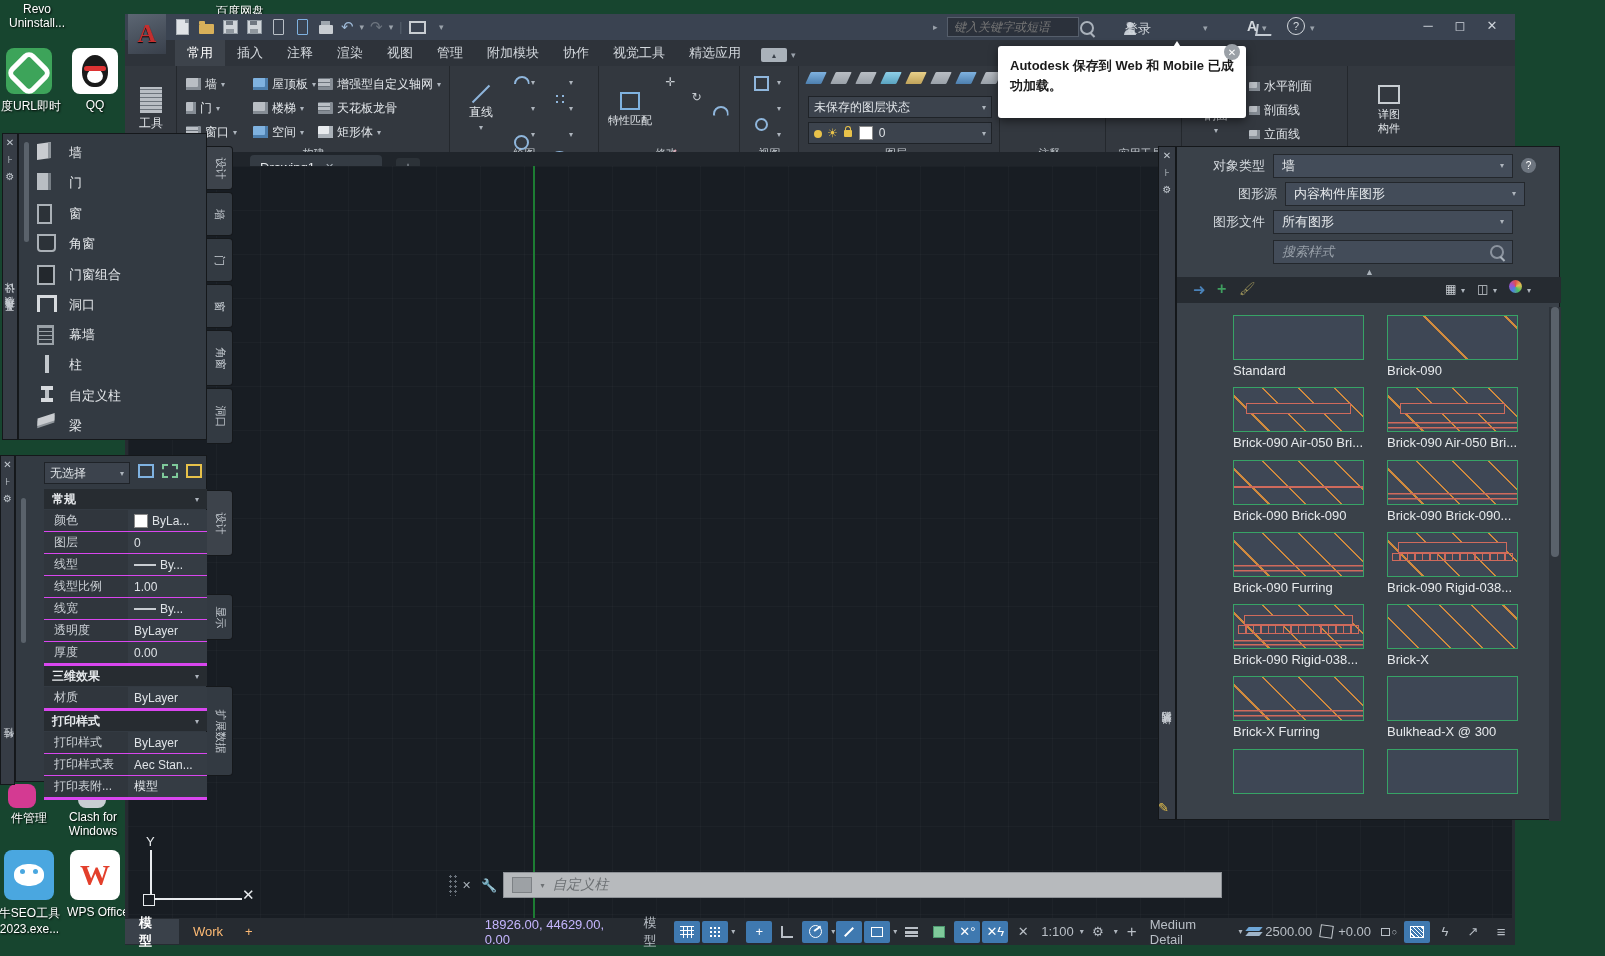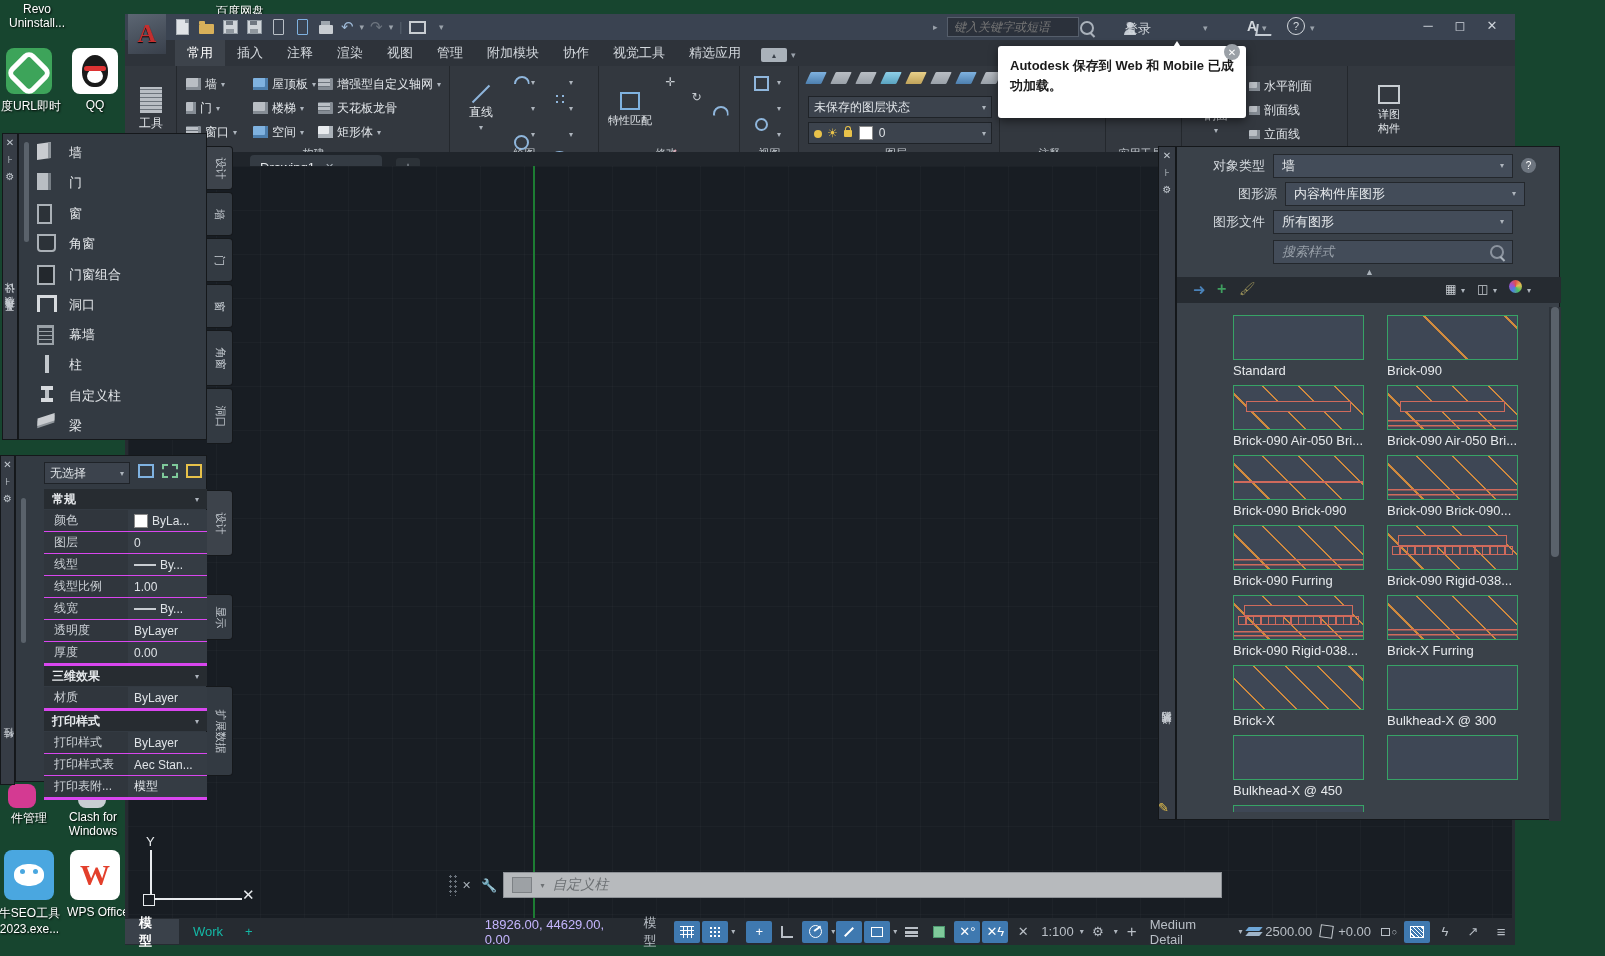--- a/index.html
+++ b/index.html
@@ -89,21 +89,21 @@
   .cmdgrip{width:10px;height:22px;background:radial-gradient(#6b737c 1px,transparent 1.2px) 0 0/5px 5px;margin-right:4px}
   .cmdfield{flex:1;height:24px;background:#b7babd;border:1px solid #8d9196;display:flex;align-items:center;gap:8px;padding:0 8px;color:#5a5e61}
   .cmdph{font-style:italic;font-size:14px;color:#6d7174}
   .wrench{color:#c8cdd2;font-size:13px;margin:0 6px}
   
   .status{left:0;top:904px;width:100%;height:27px;background:#262b31;position:absolute;display:flex;align-items:center;font-size:13px;color:#ccd1d6}
   .sb{height:22px;min-width:26px;border-radius:2px;display:flex;align-items:center;justify-content:center;margin:0 1px;padding:0 3px;box-sizing:border-box}
   .on{background:#3f79b0;color:#fff}
   .off{color:#b9bfc6}
   .sbcar{font-size:8px;color:#aeb5bd;margin-left:2px}
-  .ltab{height:25px;padding:0 14px;display:flex;align-items:center;color:#14b8a6}
+  .ltab{height:25px;padding:0 14px;display:flex;align-items:center;color:#fdba74}
   .ltab.on2{background:#3a414a;color:#fff;font-weight:bold}
   .gicon{width:14px;height:12px;background:repeating-linear-gradient(0deg,transparent 0 3px,currentColor 3px 4px),repeating-linear-gradient(90deg,transparent 0 3px,currentColor 3px 4px)}
   .snapi{width:13px;height:11px;background:radial-gradient(currentColor 1px,transparent 1.2px) 0 0/4px 4px}
   .lsq{width:10px;height:10px;border-left:2px solid currentColor;border-bottom:2px solid currentColor}
   .pol{width:11px;height:11px;border:1.5px solid currentColor;border-radius:50%;position:relative}
   .pol:after{content:"";position:absolute;left:4px;top:4px;width:8px;height:1.5px;background:currentColor;transform:rotate(-35deg);transform-origin:0 50%}
   .osq{width:10px;height:8px;border:1.5px solid currentColor}
   .lwi{width:13px;height:10px;background:linear-gradient(currentColor 0 2px,transparent 2px 4px,currentColor 4px 7px,transparent 7px 8px,currentColor 8px 10px)}
   .tsq{width:10px;height:10px;background:#7fc99a;border:1px solid #4d9970}
   .hat{width:12px;height:10px;border:1px solid #fff;background:repeating-linear-gradient(45deg,transparent 0 2px,#fff 2px 3px)}
@@ -889,41 +889,35 @@
       <div class="cname">Brick-090 Rigid-038...</div>
     </div>
   <div class="card">
       <div class="thumb">
         <div class="pt pt-rigidlines"></div>
       </div>
       <div class="cname">Brick-090 Rigid-038...</div>
     </div>
   <div class="card">
       <div class="thumb">
+        <div class="pt pt-dense"></div>
+      </div>
+      <div class="cname">Brick-X</div>
+    </div>
+  <div class="card">
+      <div class="thumb">
         <div class="pt pt-lines"></div>
       </div>
       <div class="cname">Brick-X Furring</div>
     </div>
   <div class="card">
       <div class="thumb">
-        <div class="pt pt-dense"></div>
-      </div>
-      <div class="cname">Brick-X</div>
-    </div>
-  <div class="card">
-      <div class="thumb">
         <div class="pt pt-empty"></div>
       </div>
       <div class="cname">Bulkhead-X @ 300</div>
-    </div>
-  <div class="card">
-      <div class="thumb">
-        <div class="pt pt-empty"></div>
-      </div>
-      <div class="cname">Bulkhead-X @ 450</div>
     </div>
   <div class="card">
       <div class="thumb">
         <div class="pt pt-empty"></div>
       </div>
       <div class="cname"></div>
     </div>
   <div class="card">
       <div class="thumb">
         <div class="pt pt-empty"></div>

